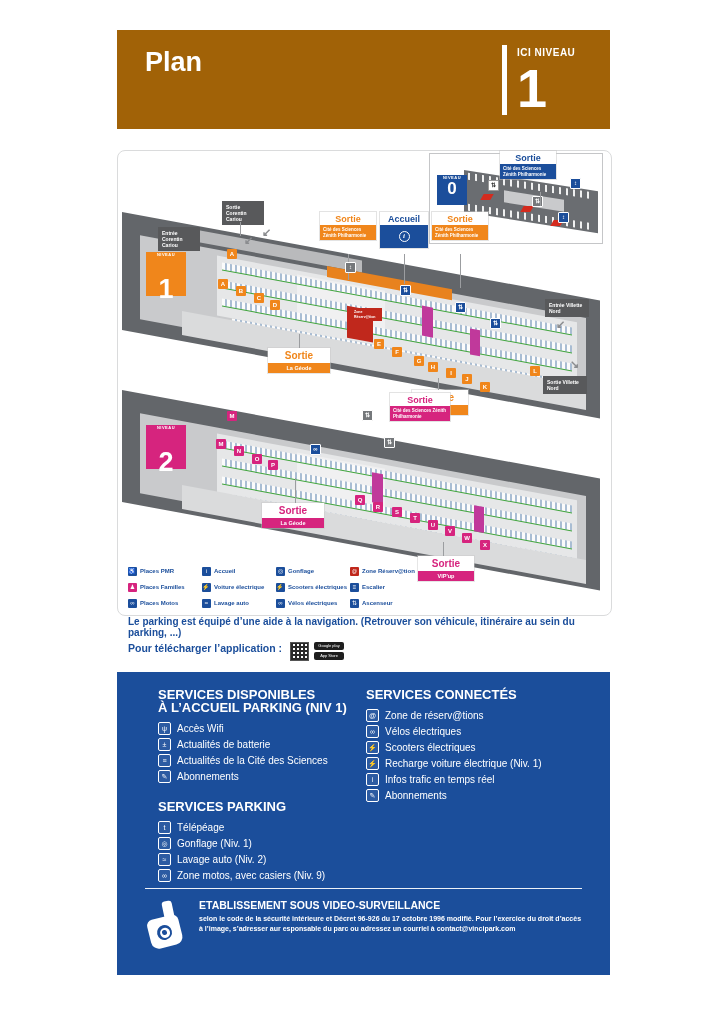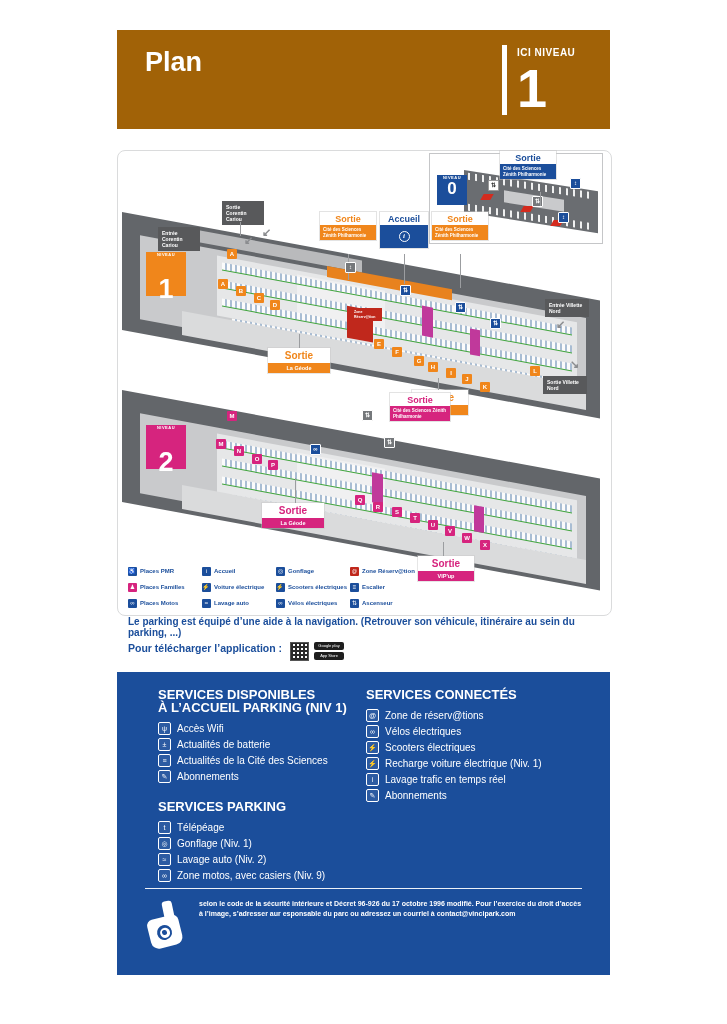--- a/index.html
+++ b/index.html
@@ -404,37 +404,38 @@
       <div class="sv-item">
           <span class="sv-ic">⚡</span>
           <span class="sv-lb">Scooters électriques</span>
         </div>
       <div class="sv-item">
           <span class="sv-ic">⚡</span>
           <span class="sv-lb">Recharge voiture électrique (Niv. 1)</span>
         </div>
       <div class="sv-item">
           <span class="sv-ic">i</span>
-          <span class="sv-lb">Lavage trafic en temps réel</span>
+          <span class="sv-lb">Infos trafic en temps réel</span>
         </div>
       <div class="sv-item">
           <span class="sv-ic">✎</span>
           <span class="sv-lb">Abonnements</span>
         </div>
     </div>
 
     <div class="footer">
       <div class="cam">
         <div class="handle"></div>
         <div class="body"></div>
         <div class="lens">
             <div class="ring"></div>
             <div class="dot"></div>
           </div>
       </div>
       <div class="ftext">
+        <div class="ftitle">ETABLISSEMENT SOUS VIDEO-SURVEILLANCE</div>
         <div class="fsmall">selon le code de la sécurité intérieure et Décret 96-926 du 17 octobre 1996 modifié. Pour l’exercice du droit d’accès</div>
         <div class="fsmall">à l’image, s’adresser aur esponsable du parc ou adressez un courriel à contact@vincipark.com</div>
       </div>
     </div>
   </div>
 
 </div>
 
 </body></html>

